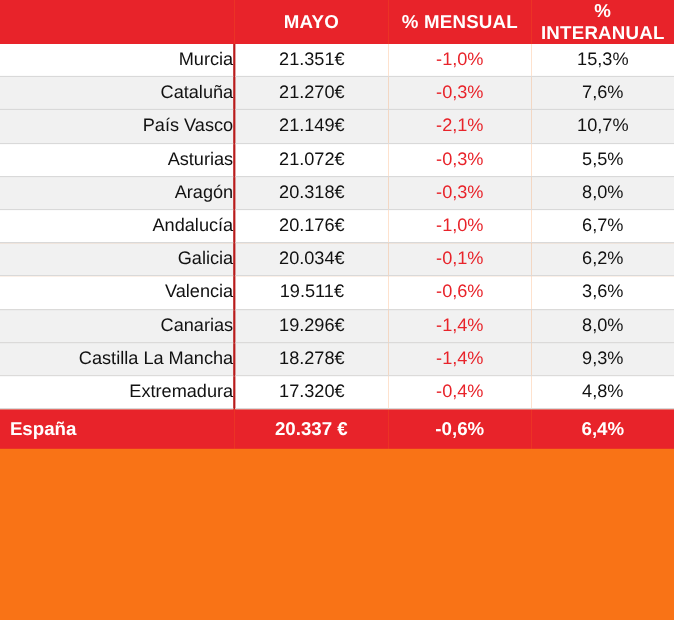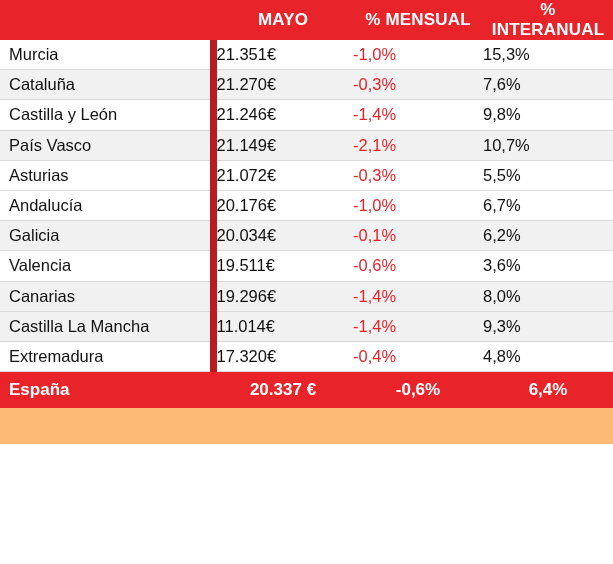--- a/index.html
+++ b/index.html
@@ -8,23 +8,23 @@
     background: #ffffff;
   }
   body {
     width: 613px;
     height: 564px;
     font-family: "Liberation Sans", sans-serif;
     overflow: hidden;
   }
   .table-wrap {
     width: 613px;
-    height: 444px;
+    height: 564px;
     box-sizing: border-box;
-    background: #fdba74;
+    background: #f97316;
   }
   table.data-table {
     width: 613px;
     border-collapse: collapse;
     table-layout: fixed;
   }
   col.c-region { width: 213px; }
   col.c-mayo   { width: 140px; }
   col.c-mens   { width: 130px; }
   col.c-inter  { width: 130px; }
@@ -49,26 +49,26 @@
     font-size: 16.5px;
     color: #111111;
     padding: 0 0 0 0;
     border-bottom: 1px solid #d9d9d9;
     background: #ffffff;
   }
   tbody tr.alt td {
     background: #f1f1f1;
   }
   td.region {
-    text-align: left;
+    text-align: right;
     padding-left: 9px;
-    border-right: 7px solid #b91c1c;
+    border-right: 2px solid #b91c1c;
   }
   td.num {
-    text-align: left;
+    text-align: center;
   }
   td.mensual.neg {
     color: #e8232a;
   }
   td.mensual.pos {
     color: #111111;
   }
 
   tfoot td {
     background: #e8232a;
@@ -112,37 +112,37 @@
         <td class="num">21.351€</td>
         <td class="num mensual neg">-1,0%</td>
         <td class="num">15,3%</td>
       </tr>
       <tr class="alt">
         <td class="region">Cataluña</td>
         <td class="num">21.270€</td>
         <td class="num mensual neg">-0,3%</td>
         <td class="num">7,6%</td>
       </tr>
-      <tr>
-        <td class="region">Castilla y León</td>
-        <td class="num">21.246€</td>
-        <td class="num mensual neg">-1,4%</td>
-        <td class="num">9,8%</td>
-      </tr>
       <tr class="alt">
         <td class="region">País Vasco</td>
         <td class="num">21.149€</td>
         <td class="num mensual neg">-2,1%</td>
         <td class="num">10,7%</td>
       </tr>
       <tr>
         <td class="region">Asturias</td>
         <td class="num">21.072€</td>
         <td class="num mensual neg">-0,3%</td>
         <td class="num">5,5%</td>
+      </tr>
+      <tr class="alt">
+        <td class="region">Aragón</td>
+        <td class="num">20.318€</td>
+        <td class="num mensual neg">-0,3%</td>
+        <td class="num">8,0%</td>
       </tr>
       <tr>
         <td class="region">Andalucía</td>
         <td class="num">20.176€</td>
         <td class="num mensual neg">-1,0%</td>
         <td class="num">6,7%</td>
       </tr>
       <tr class="alt">
         <td class="region">Galicia</td>
         <td class="num">20.034€</td>
@@ -156,21 +156,21 @@
         <td class="num">3,6%</td>
       </tr>
       <tr class="alt">
         <td class="region">Canarias</td>
         <td class="num">19.296€</td>
         <td class="num mensual neg">-1,4%</td>
         <td class="num">8,0%</td>
       </tr>
       <tr class="alt">
         <td class="region">Castilla La Mancha</td>
-        <td class="num">11.014€</td>
+        <td class="num">18.278€</td>
         <td class="num mensual neg">-1,4%</td>
         <td class="num">9,3%</td>
       </tr>
       <tr>
         <td class="region">Extremadura</td>
         <td class="num">17.320€</td>
         <td class="num mensual neg">-0,4%</td>
         <td class="num">4,8%</td>
       </tr>
     </tbody>

